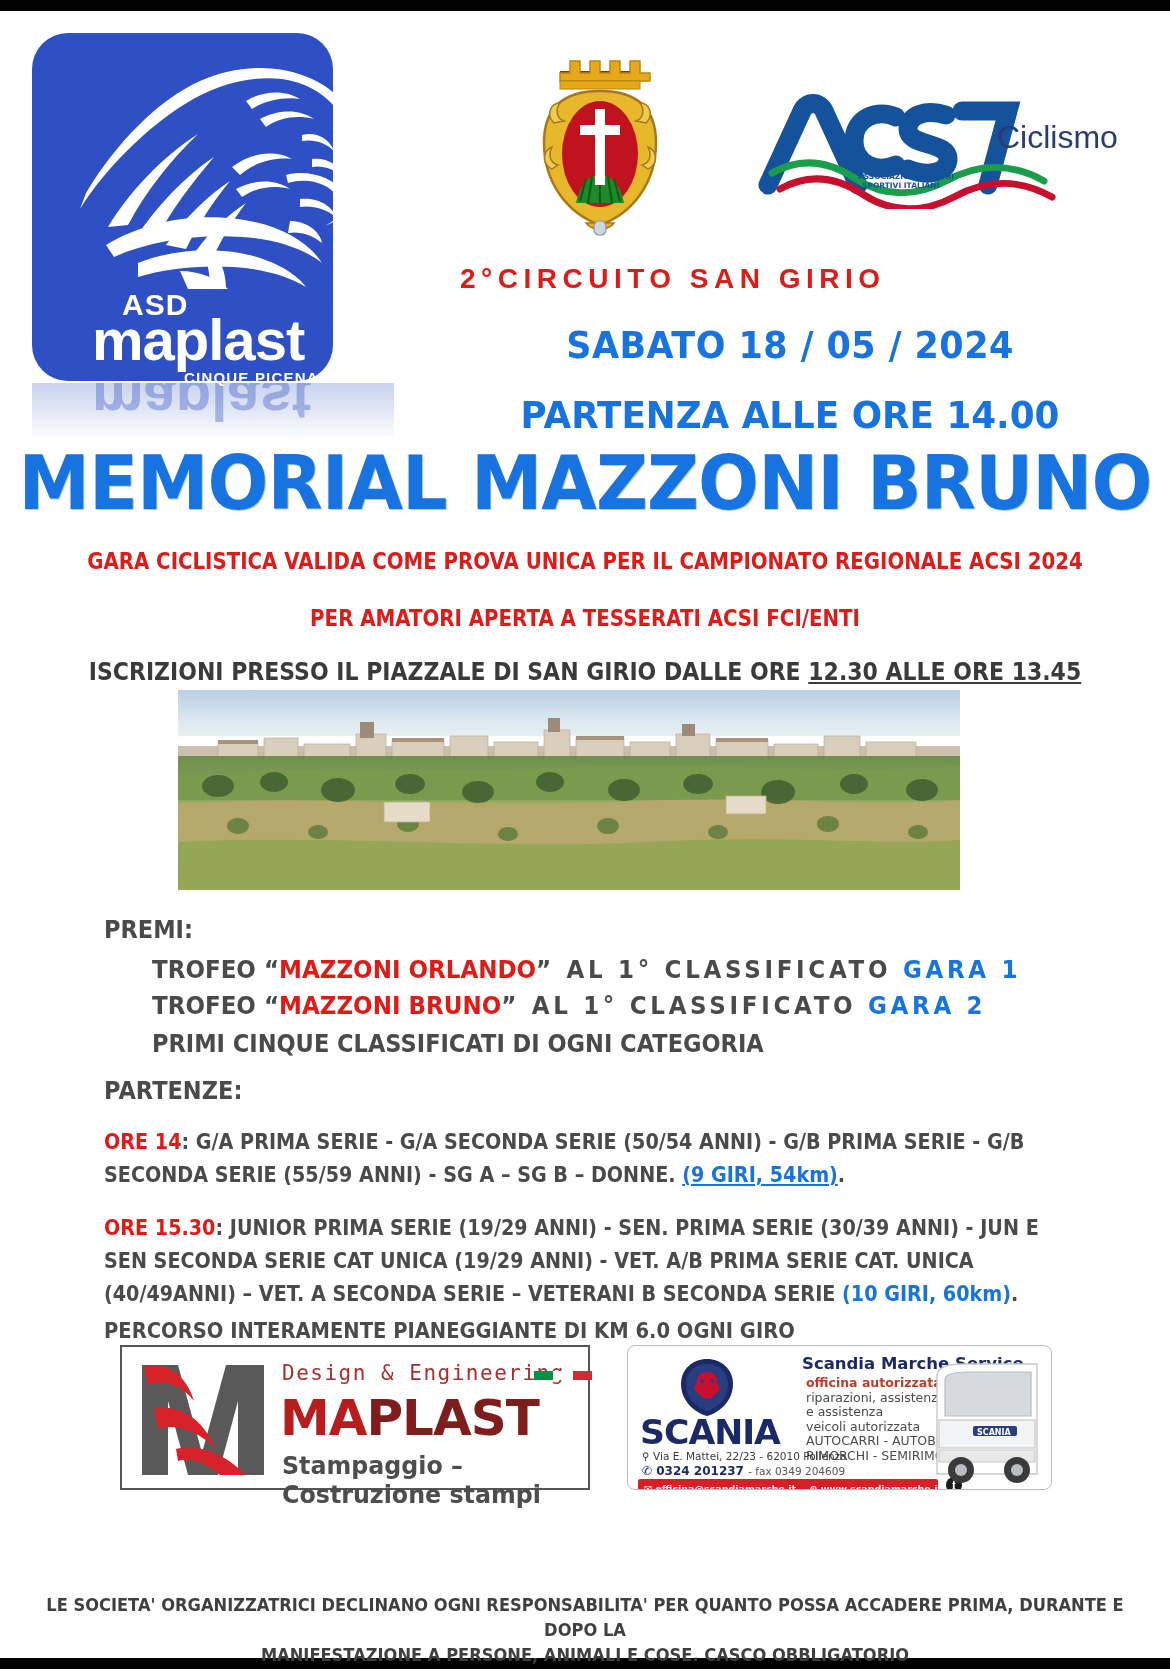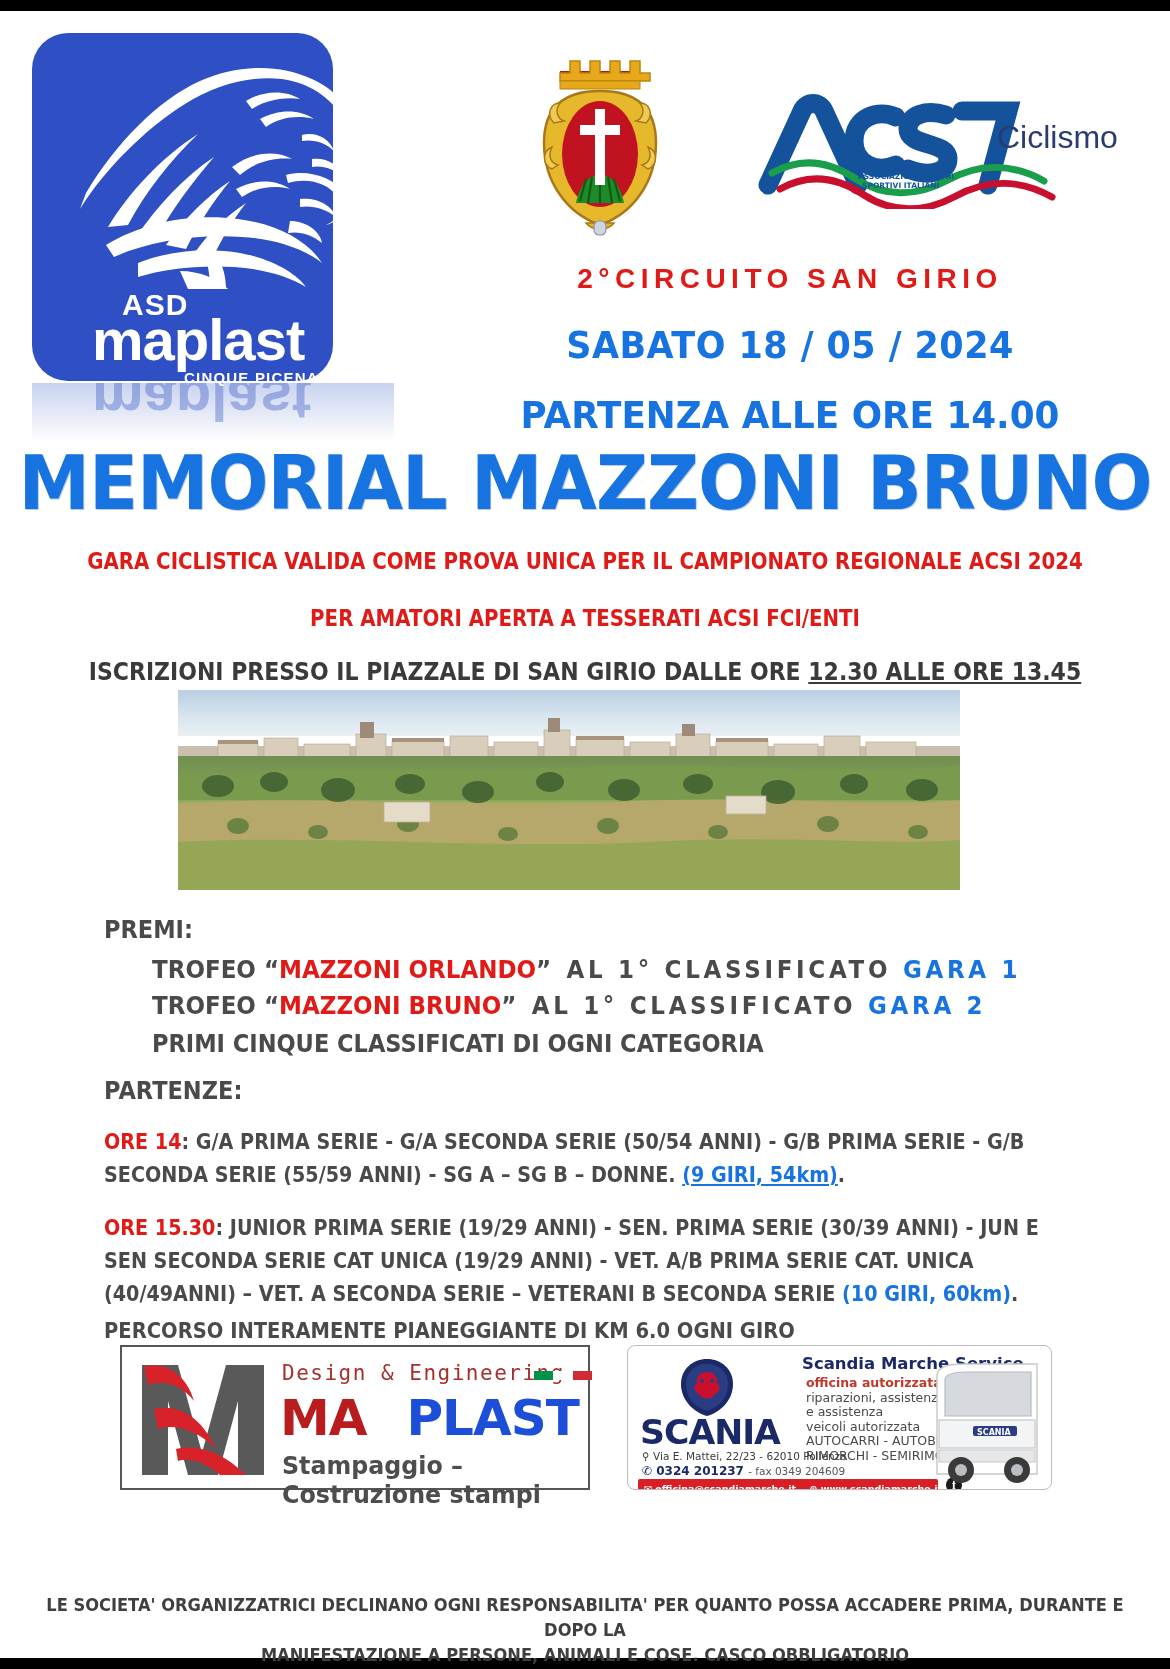--- a/index.html
+++ b/index.html
@@ -70,21 +70,21 @@
   .acsi { position: absolute; left: 750px; top: 78px; width: 340px; height: 120px; }
   .acsi-ciclismo {
     position: absolute; left: 997px; top: 108px;
     font-family: Liberation Sans, sans-serif;
     font-size: 32px; color: #2a3b72;
   }
 
   
   .circuito {
     position: absolute; left: 460px; top: 252px; width: 660px;
-    text-align: center;
+    text-align: left;
     color: #e01b17; font-size: 28px; font-weight: bold; letter-spacing: 5.5px;
   }
   .sabato {
     position: absolute; left: 460px; top: 312px; width: 660px;
     text-align: center;
     color: #1773e0; font-size: 38px; font-weight: bold; letter-spacing: 0.5px;
     font-family: "DejaVu Sans", sans-serif;
     transform: scaleX(0.92); transform-origin: center;
   }
   .partenza-ore {
@@ -210,21 +210,21 @@
   .sp-flag {
     position: absolute; left: 412px; top: 24px; width: 58px; height: 9px;
     background: linear-gradient(to right,#009246 0 33.3%,#ffffff 33.3% 66.6%,#ce2b37 66.6% 100%);
   }
   .sp-word {
     position: absolute; left: 158px; top: 42px;
     font-size: 50px; font-weight: bold; letter-spacing: -1px;
     font-family: "DejaVu Sans", sans-serif;
   }
   .sp-word .ma { color: #b91c1c; }
-  .sp-word .plast { color: #1d4ed8; margin-left: 40px; }
+  .sp-word .plast { color: #7f1d1d; }
   .sp-stamp {
     position: absolute; left: 160px; top: 104px;
     font-size: 25px; color: #4d4d4d; font-weight: bold;
     font-family: "DejaVu Sans", sans-serif;
     transform: scaleX(0.95); transform-origin: left center;
   }
 
   .sponsor-scania {
     position: absolute; left: 627px; top: 1345px;
     width: 425px; height: 145px;

